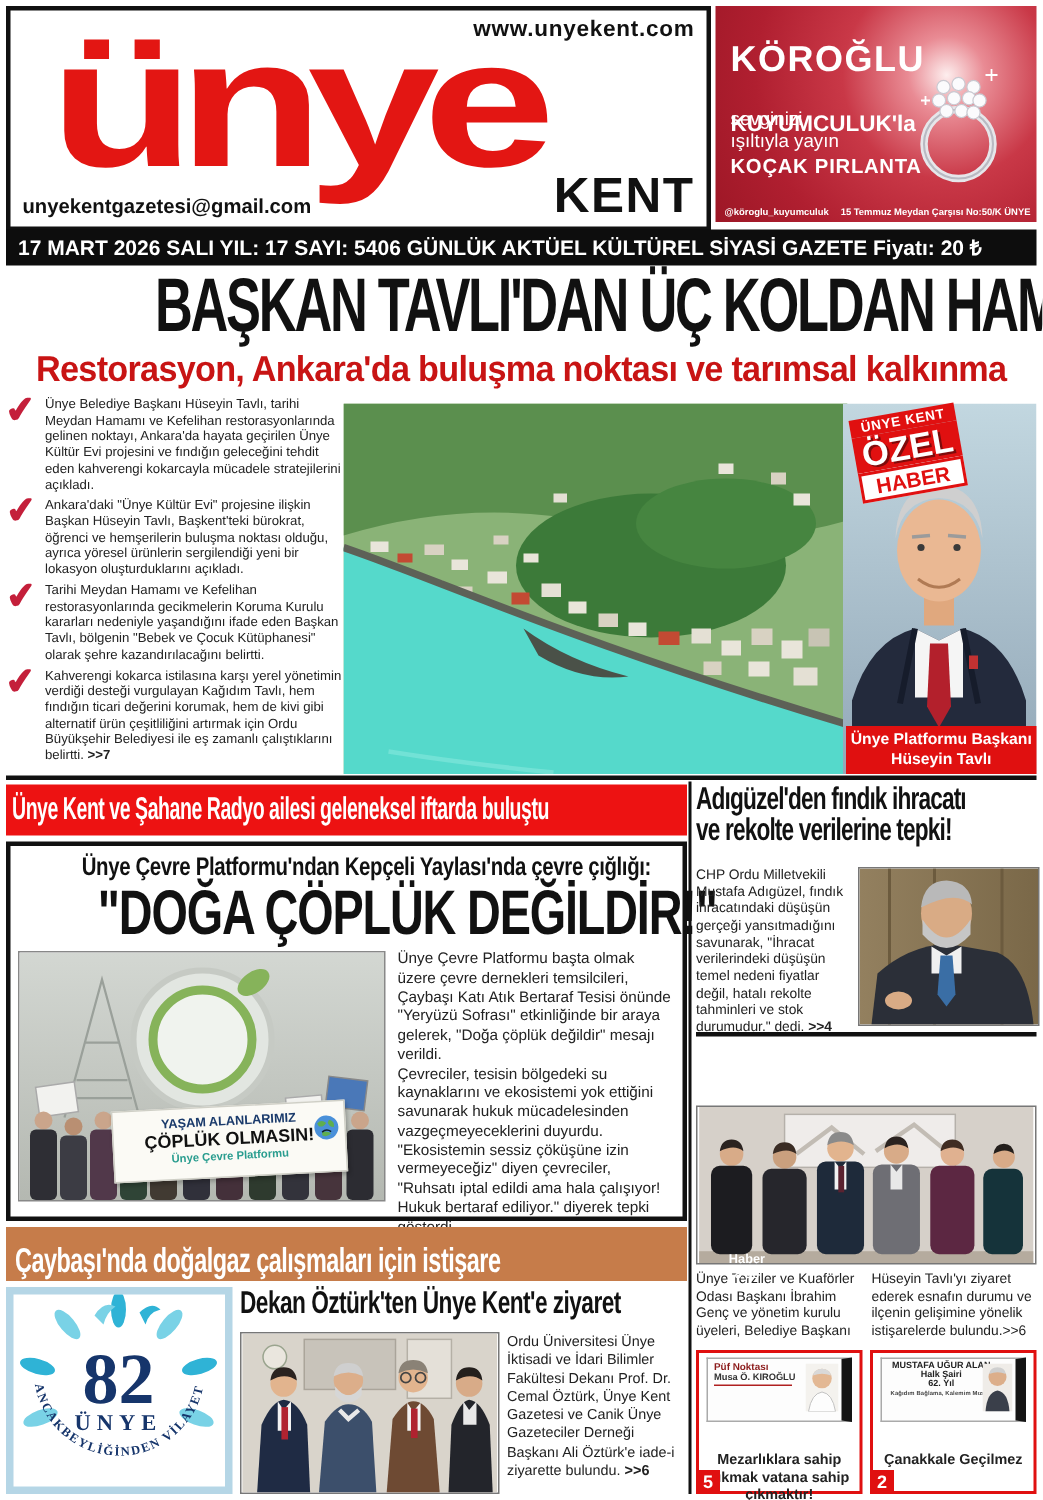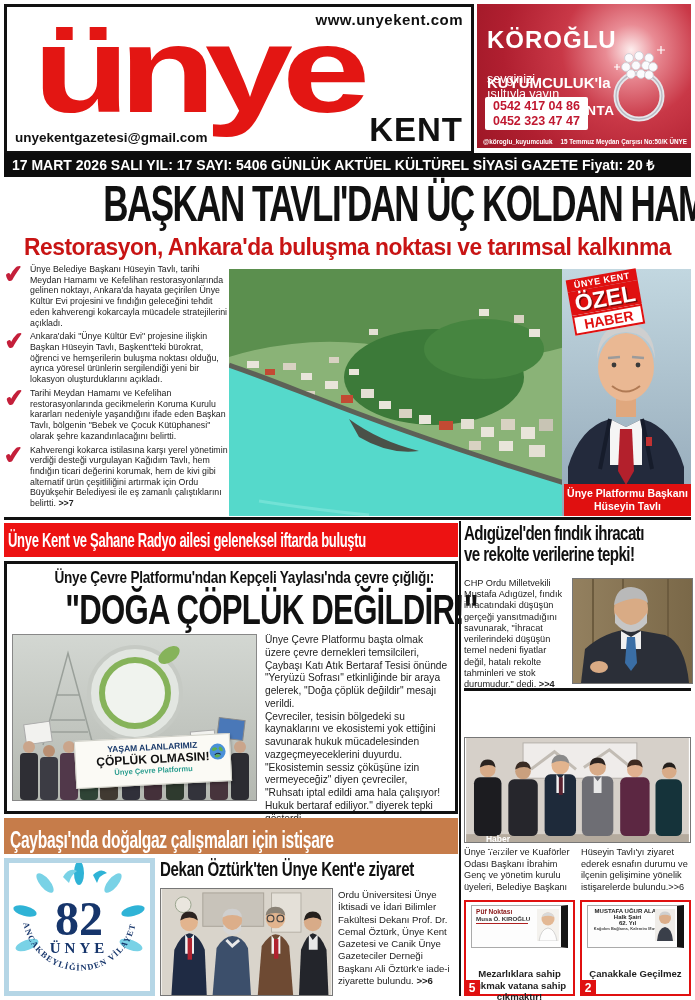--- a/index.html
+++ b/index.html
@@ -109,24 +109,20 @@
     <div class="abs mast-mail">unyekentgazetesi@gmail.com</div>
     <div class="abs mast-kent">KENT</div>
   </div>
 
   <div class="abs jad">
     <div class="abs jad-brand">KÖROĞLU</div>
     <div class="abs jad-l2">KUYUMCULUK'la</div>
     <div class="abs jad-l3">sevginizi</div>
     <div class="abs jad-l4">ışıltıyla yayın</div>
     <div class="abs jad-l5">KOÇAK PIRLANTA</div>
-    <div class="abs jad-phones">
-      <div>0542 417 04 86</div>
-      <div>0452 323 47 47</div>
-    </div>
     <svg class="abs jad-ring" width="96" height="96" viewBox="0 0 96 96">
       <circle cx="48" cy="62" r="23" fill="none" stroke="#e6e6ea" stroke-width="5"></circle>
       <circle cx="48" cy="62" r="23" fill="none" stroke="#b9b9c2" stroke-width="1.4"></circle>
       <g stroke="#c9c9d1" stroke-width=".8" fill="#fbfbfd">
         <circle cx="38" cy="24" r="4.4"></circle>
           <circle cx="48" cy="22" r="4.4"></circle>
           <circle cx="58" cy="24" r="4.4"></circle>
         <circle cx="35" cy="33" r="4.4"></circle>
           <circle cx="45" cy="31.5" r="4.4"></circle>
           <circle cx="55" cy="31.5" r="4.4"></circle>

